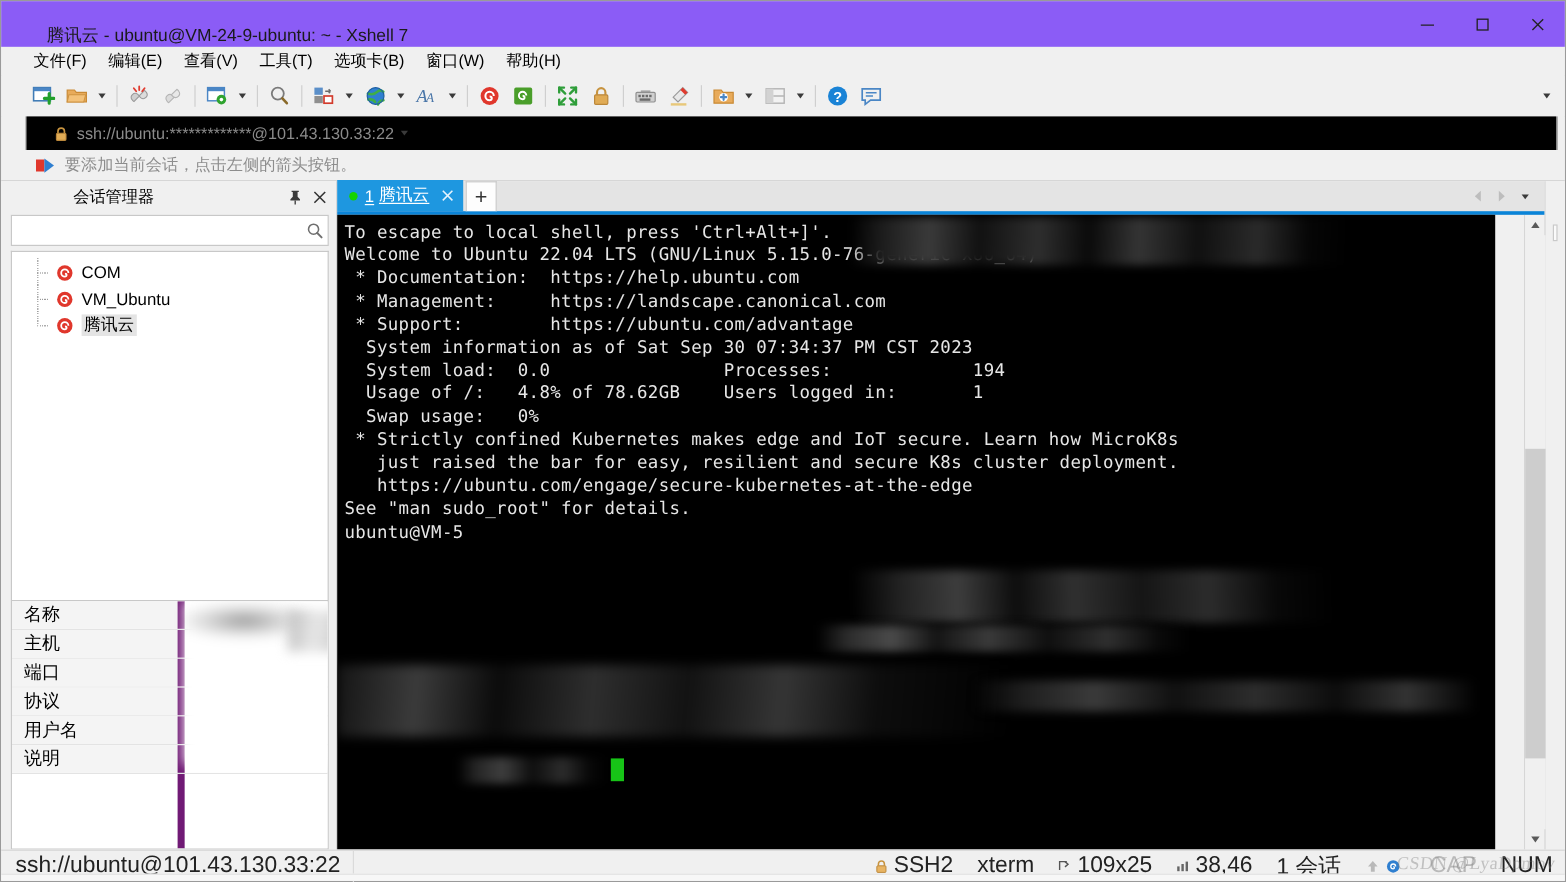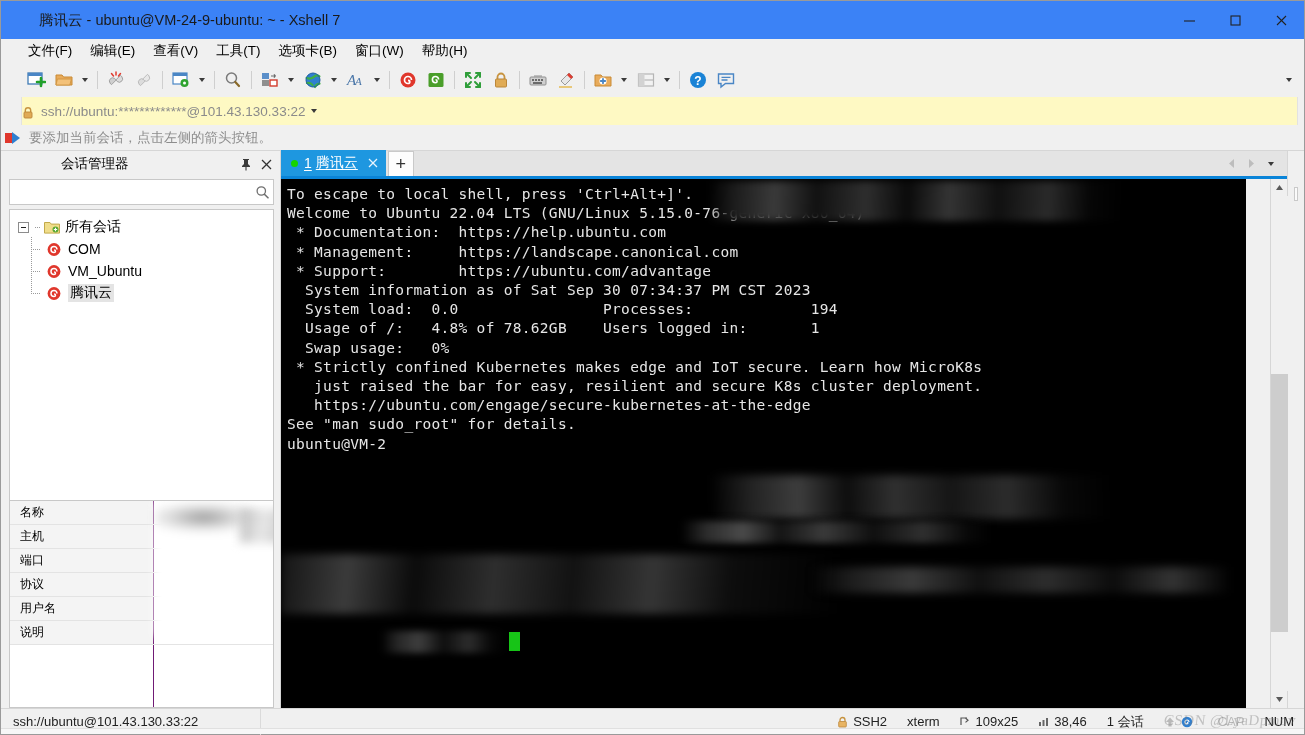--- a/index.html
+++ b/index.html
@@ -15,22 +15,22 @@
     position: relative;
     width: 1305px; height: 735px;
     background: #f0f0f0;
     border: 1px solid #9a9a9a;
     display: flex; flex-direction: column;
   }
 
   
   .titlebar {
     height: 38px; min-height: 38px;
-    background: #3b82f6;
-    display: flex; align-items: center;
+    background: #8b5cf6;
+    display: flex; align-items: flex-end;
     position: relative;
   }
   .title-icon {
     width: 18px; height: 18px;
     margin-left: 12px; margin-right: 8px;
     position: relative; flex: none;
   }
   .swirl {
     width: 17px; height: 17px; border-radius: 50%;
     background: radial-gradient(circle at 58% 42%, #ffffff 0 13%, #e23b32 14% 33%, #ffffff 34% 44%, #d8322a 45% 74%, #c62d26 75% 100%);
@@ -97,42 +97,42 @@
 
   
   .addrbar {
     height: 28px; min-height: 28px;
     background: #f0f0f0;
     display: flex; align-items: center;
     padding: 0 6px 0 20px;
   }
   .addr-field {
     flex: 1; height: 32px;
-    background: #fef9c3;
+    background: #000000;
     border: 1px solid #e2e2e2;
     display: flex; align-items: center;
-    padding-left: 0;
+    padding-left: 23px;
   }
   .lock-ico { width: 12px; height: 13px; margin-right: 7px; flex: none; }
   .addr-text {
     font-size: 13.5px; color: #8b8b8b; white-space: nowrap;
     overflow: hidden;
   }
   .addr-caret {
     width: 18px; height: 24px;
     display: flex; align-items: center; justify-content: center;
     flex: none;
   }
 
   
   .hintbar {
     height: 26px; min-height: 26px;
     background: #f0f0f0;
     display: flex; align-items: center;
-    padding-left: 3px;
+    padding-left: 28px;
     border-bottom: 1px solid #d6d6d6;
   }
   .hint-arrow { width: 18px; height: 14px; margin-right: 7px; flex: none; }
   .hint-text { font-size: 13.5px; color: #8d8d8d; white-space: nowrap; }
 
   
   .body-row {
     flex: 1; display: flex; min-height: 0;
     background: #f0f0f0;
   }
@@ -220,22 +220,22 @@
     display: flex; flex-direction: column;
     position: relative; overflow: hidden;
   }
   .prop-row {
     display: flex; height: 24px; min-height: 24px;
     border-bottom: 1px solid #e3e3e3;
   }
   .prop-key {
     width: 144px; min-width: 144px;
     background: #f4f4f4;
-    border-right: 1px solid #701a75;
-    font-size: 12px; color: #000;
+    border-right: 6px solid #701a75;
+    font-size: 15px; color: #000;
     display: flex; align-items: center; padding-left: 10px;
   }
   .prop-val { flex: 1; background: #fff; }
   .prop-filler { flex: 1; display: flex; }
   .prop-filler .prop-key { background: #fff; }
   .prop-blur {
     position: absolute; left: 144px; top: 0;
     width: 142px; height: 136px;
     pointer-events: none;
     filter: blur(5px);
@@ -346,21 +346,21 @@
 
   
   .statusbar {
     height: 26px; min-height: 26px;
     background: #f0f0f0;
     border-top: 1px solid #d6d6d6;
     display: flex; align-items: center;
     position: relative;
   }
   .sb-cell {
-    font-size: 13px; color: #222;
+    font-size: 19px; color: #222;
     display: flex; align-items: center;
     height: 26px; padding: 0 10px;
     white-space: nowrap;
   }
   .sb-left { padding-left: 12px; border-right: 1px solid #dadada; min-width: 260px; }
   .sb-spacer { flex: 1; }
   .sb-ico { margin-right: 5px; display: flex; align-items: center; }
   .sb-cap { color: #b9b9b9; }
   .watermark {
     position: absolute; right: 8px; top: 3px;
@@ -653,32 +653,20 @@
         <input type="text" placeholder="" style="">
         <span class="mag">
           <svg width="15" height="15" viewBox="0 0 15 15">
             <circle cx="6.3" cy="6" r="4.2" fill="none" stroke="#6f6f6f" stroke-width="1.3"></circle>
             <line x1="9.4" y1="9.2" x2="13" y2="12.8" stroke="#6f6f6f" stroke-width="1.6" stroke-linecap="round"></line>
           </svg>
         </span>
       </div>
 
       <div class="sm-tree">
-        <div class="tr-row">
-          <span class="expander"></span>
-          <span class="exp-dots"></span>
-          <span class="folder-ico">
-            <svg width="16" height="14" viewBox="0 0 16 14">
-              <path d="M0.5 2.5h5.5l1.2 1.6h8.3v9H0.5z" fill="#f0dd8a" stroke="#c2a94a" stroke-width="1"></path>
-              <circle cx="11.5" cy="9.5" r="3" fill="#57a832"></circle>
-              <path d="M11.5 7.8v3.4M9.8 9.5h3.4" stroke="#fff" stroke-width="1.1"></path>
-            </svg>
-          </span>
-          <span>所有会话</span>
-        </div>
 
         <div class="tr-row child">
           <span class="sess-ico">
             <svg width="16" height="15" viewBox="0 0 16 15">
               <circle cx="8" cy="7.5" r="6.4" fill="#e0372c"></circle>
               <path d="M11 7.5a3 3 0 10-3 3c.85 0 1.5-.5 1.5-1.3s-.6-1.2-1.4-1.2" fill="none" stroke="#fff" stroke-width="1.5"></path>
             </svg>
           </span>
           <span>COM</span>
         </div>
@@ -786,21 +774,21 @@
           <div class="term-line">  Usage of /:   4.8% of 78.62GB    Users logged in:       1</div>
           <div class="term-line">  Swap usage:   0%</div>
           <div class="term-line"></div>
           <div class="term-line"> * Strictly confined Kubernetes makes edge and IoT secure. Learn how MicroK8s</div>
           <div class="term-line">   just raised the bar for easy, resilient and secure K8s cluster deployment.</div>
           <div class="term-line"></div>
           <div class="term-line">   https://ubuntu.com/engage/secure-kubernetes-at-the-edge</div>
           <div class="term-line"></div>
           <div class="term-line">See "man sudo_root" for details.</div>
           <div class="term-line"></div>
-          <div class="term-line"><span>ubuntu@VM-2</span></div>
+          <div class="term-line"><span>ubuntu@VM-5</span></div>
 
           <div class="blurbox" style="left:428px;top:2px;width:413px;height:40px;filter:blur(3.5px);
                       background:linear-gradient(92deg,rgba(0,0,0,0) 0%,#1b1b1b 6%,#3a3a3a 16%,#111 26%,#2e2e2e 38%,#0a0a0a 48%,#343434 58%,#101010 70%,#2a2a2a 82%,#060606 92%,rgba(0,0,0,0) 100%);"></div>
           <div class="blurbox" style="left:430px;top:296px;width:400px;height:44px;filter:blur(4px);
                       background:linear-gradient(88deg,rgba(0,0,0,0) 0%,#222 10%,#3d3d3d 22%,#0d0d0d 34%,#303030 46%,#151515 60%,#2c2c2c 74%,#080808 88%,rgba(0,0,0,0) 100%);"></div>
           <div class="blurbox" style="left:400px;top:342px;width:310px;height:22px;filter:blur(3.5px);
                       background:linear-gradient(90deg,rgba(0,0,0,0) 0%,#2b2b2b 8%,#4a4a4a 20%,#141414 32%,#3a3a3a 46%,#0f0f0f 62%,#2f2f2f 78%,#090909 92%,rgba(0,0,0,0) 100%);"></div>
           <div class="blurbox" style="left:0px;top:375px;width:560px;height:60px;filter:blur(4.5px);
                       background:linear-gradient(95deg,#151515 0%,#3b3b3b 12%,#0b0b0b 24%,#2e2e2e 38%,#121212 52%,#353535 66%,#0d0d0d 80%,rgba(0,0,0,0) 100%);"></div>
           <div class="blurbox" style="left:530px;top:388px;width:420px;height:26px;filter:blur(4px);

